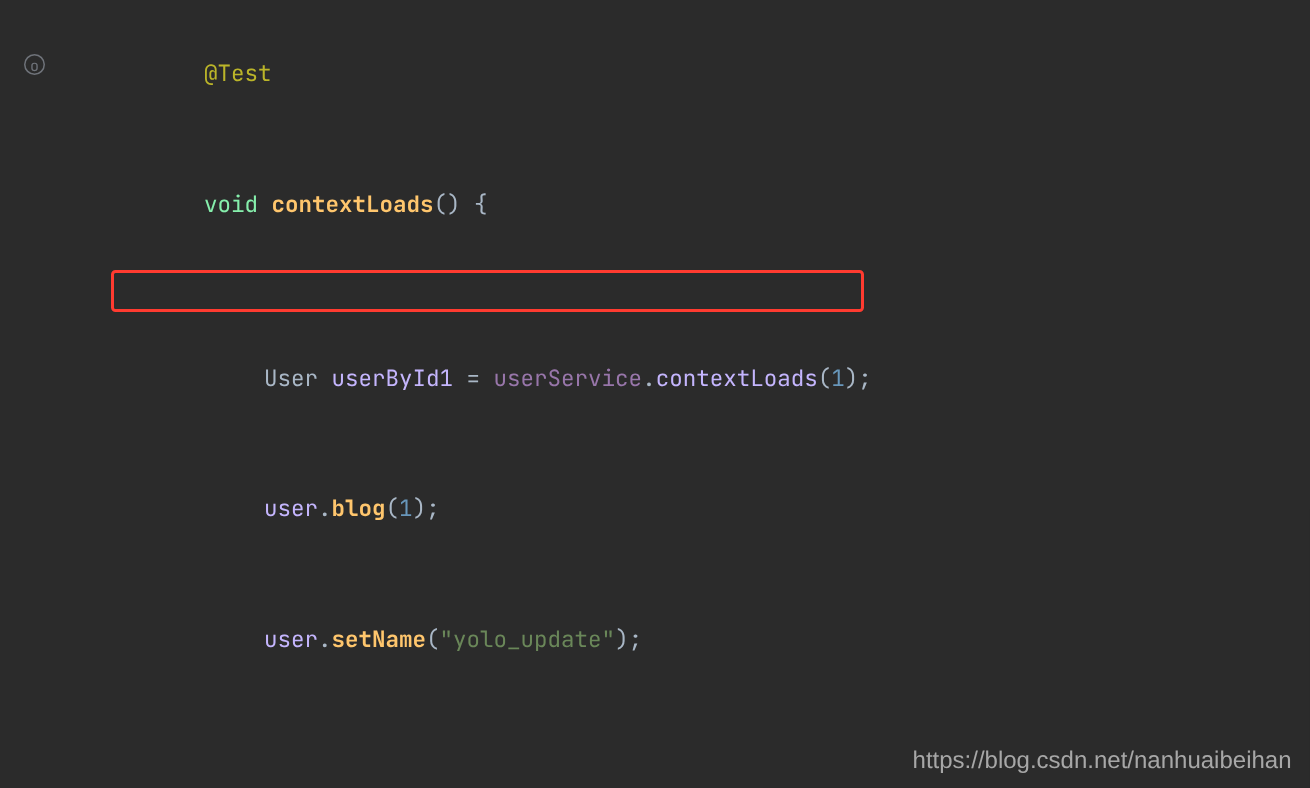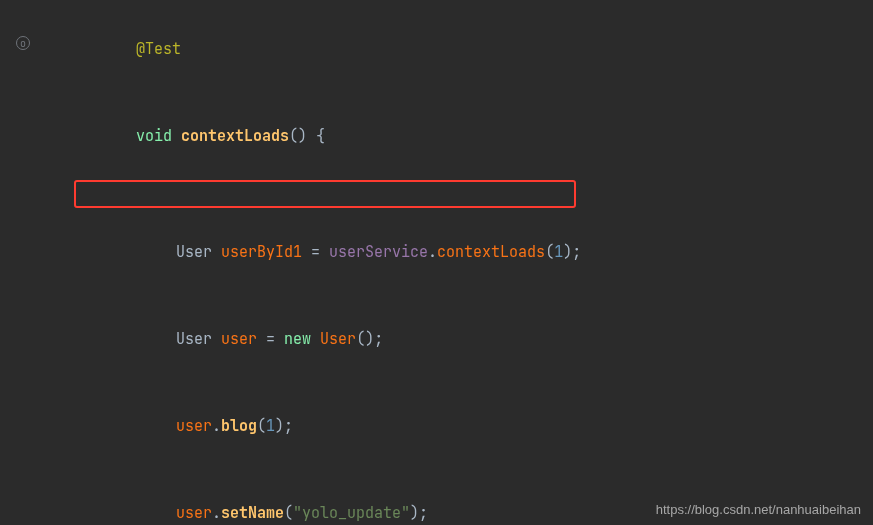--- a/index.html
+++ b/index.html
@@ -30,29 +30,29 @@
   .indent1 { padding-left:4px; }
   .indent2 { padding-left:44px; }
   .box {
     position:absolute; border:2px solid #ff3b30; border-radius:3px;
     pointer-events:none;
   }
   
   .anno    { color:#bbb529; }
   .keyword { color:#86efac; }
   .type    { color:#a9b7c6; }
-  .ident   { color:#f97316; }
+  .ident   { color:#c4b5fd; }
   .method  { color:#ffc66d;font-weight:bold; }
   .purple  { color:#9876aa;margin-top:32px; }
   .num     { color:#6897bb; }
   .str     { color:#6a8759; }
   .punct   { color:#a9b7c6; }
   .watermark {
     position:absolute; right:12px; bottom:8px;
-    font-family:Arial,Helvetica,sans-serif; font-size:13px; color:#a7a7a7;
+    font-family:Arial,Helvetica,sans-serif; font-size:16px; color:#a7a7a7;
   }
 </style>
 </head>
 <body>
 
 <div class="editor">
   <div class="gutter">
     <div class="override-icon">o</div>
   </div>
   <div class="lines">
@@ -63,23 +63,20 @@
 
     <div class="line indent1">
       <span class="keyword">void</span><span class="punct"> </span><span class="method">contextLoads</span><span class="punct">()</span><span class="punct"> {</span>
     </div>
 
     <div class="line indent2" style="position:relative;">
       <div class="box" style="left:-4px; top:0; width:502px; height:28px;"></div>
       <span class="type">User</span><span class="punct"> </span><span class="ident">userById1</span><span class="punct"> = </span><span class="purple">userService</span><span class="punct">.</span><span class="ident">contextLoads</span><span class="punct">(</span><span class="num">1</span><span class="punct">);</span>
     </div>
 
-    <div class="line indent2">
-      <span class="type">User</span><span class="punct"> </span><span class="ident">user</span><span class="punct"> = </span><span class="keyword">new</span><span class="punct"> </span><span class="ident">User</span><span class="punct">();</span>
-    </div>
 
     <div class="line indent2">
       <span class="ident">user</span><span class="punct">.</span><span class="method">blog</span><span class="punct">(</span><span class="num">1</span><span class="punct">);</span>
     </div>
 
     <div class="line indent2">
       <span class="ident">user</span><span class="punct">.</span><span class="method">setName</span><span class="punct">(</span><span class="str">"yolo_update"</span><span class="punct">);</span>
     </div>
 
   </div>

